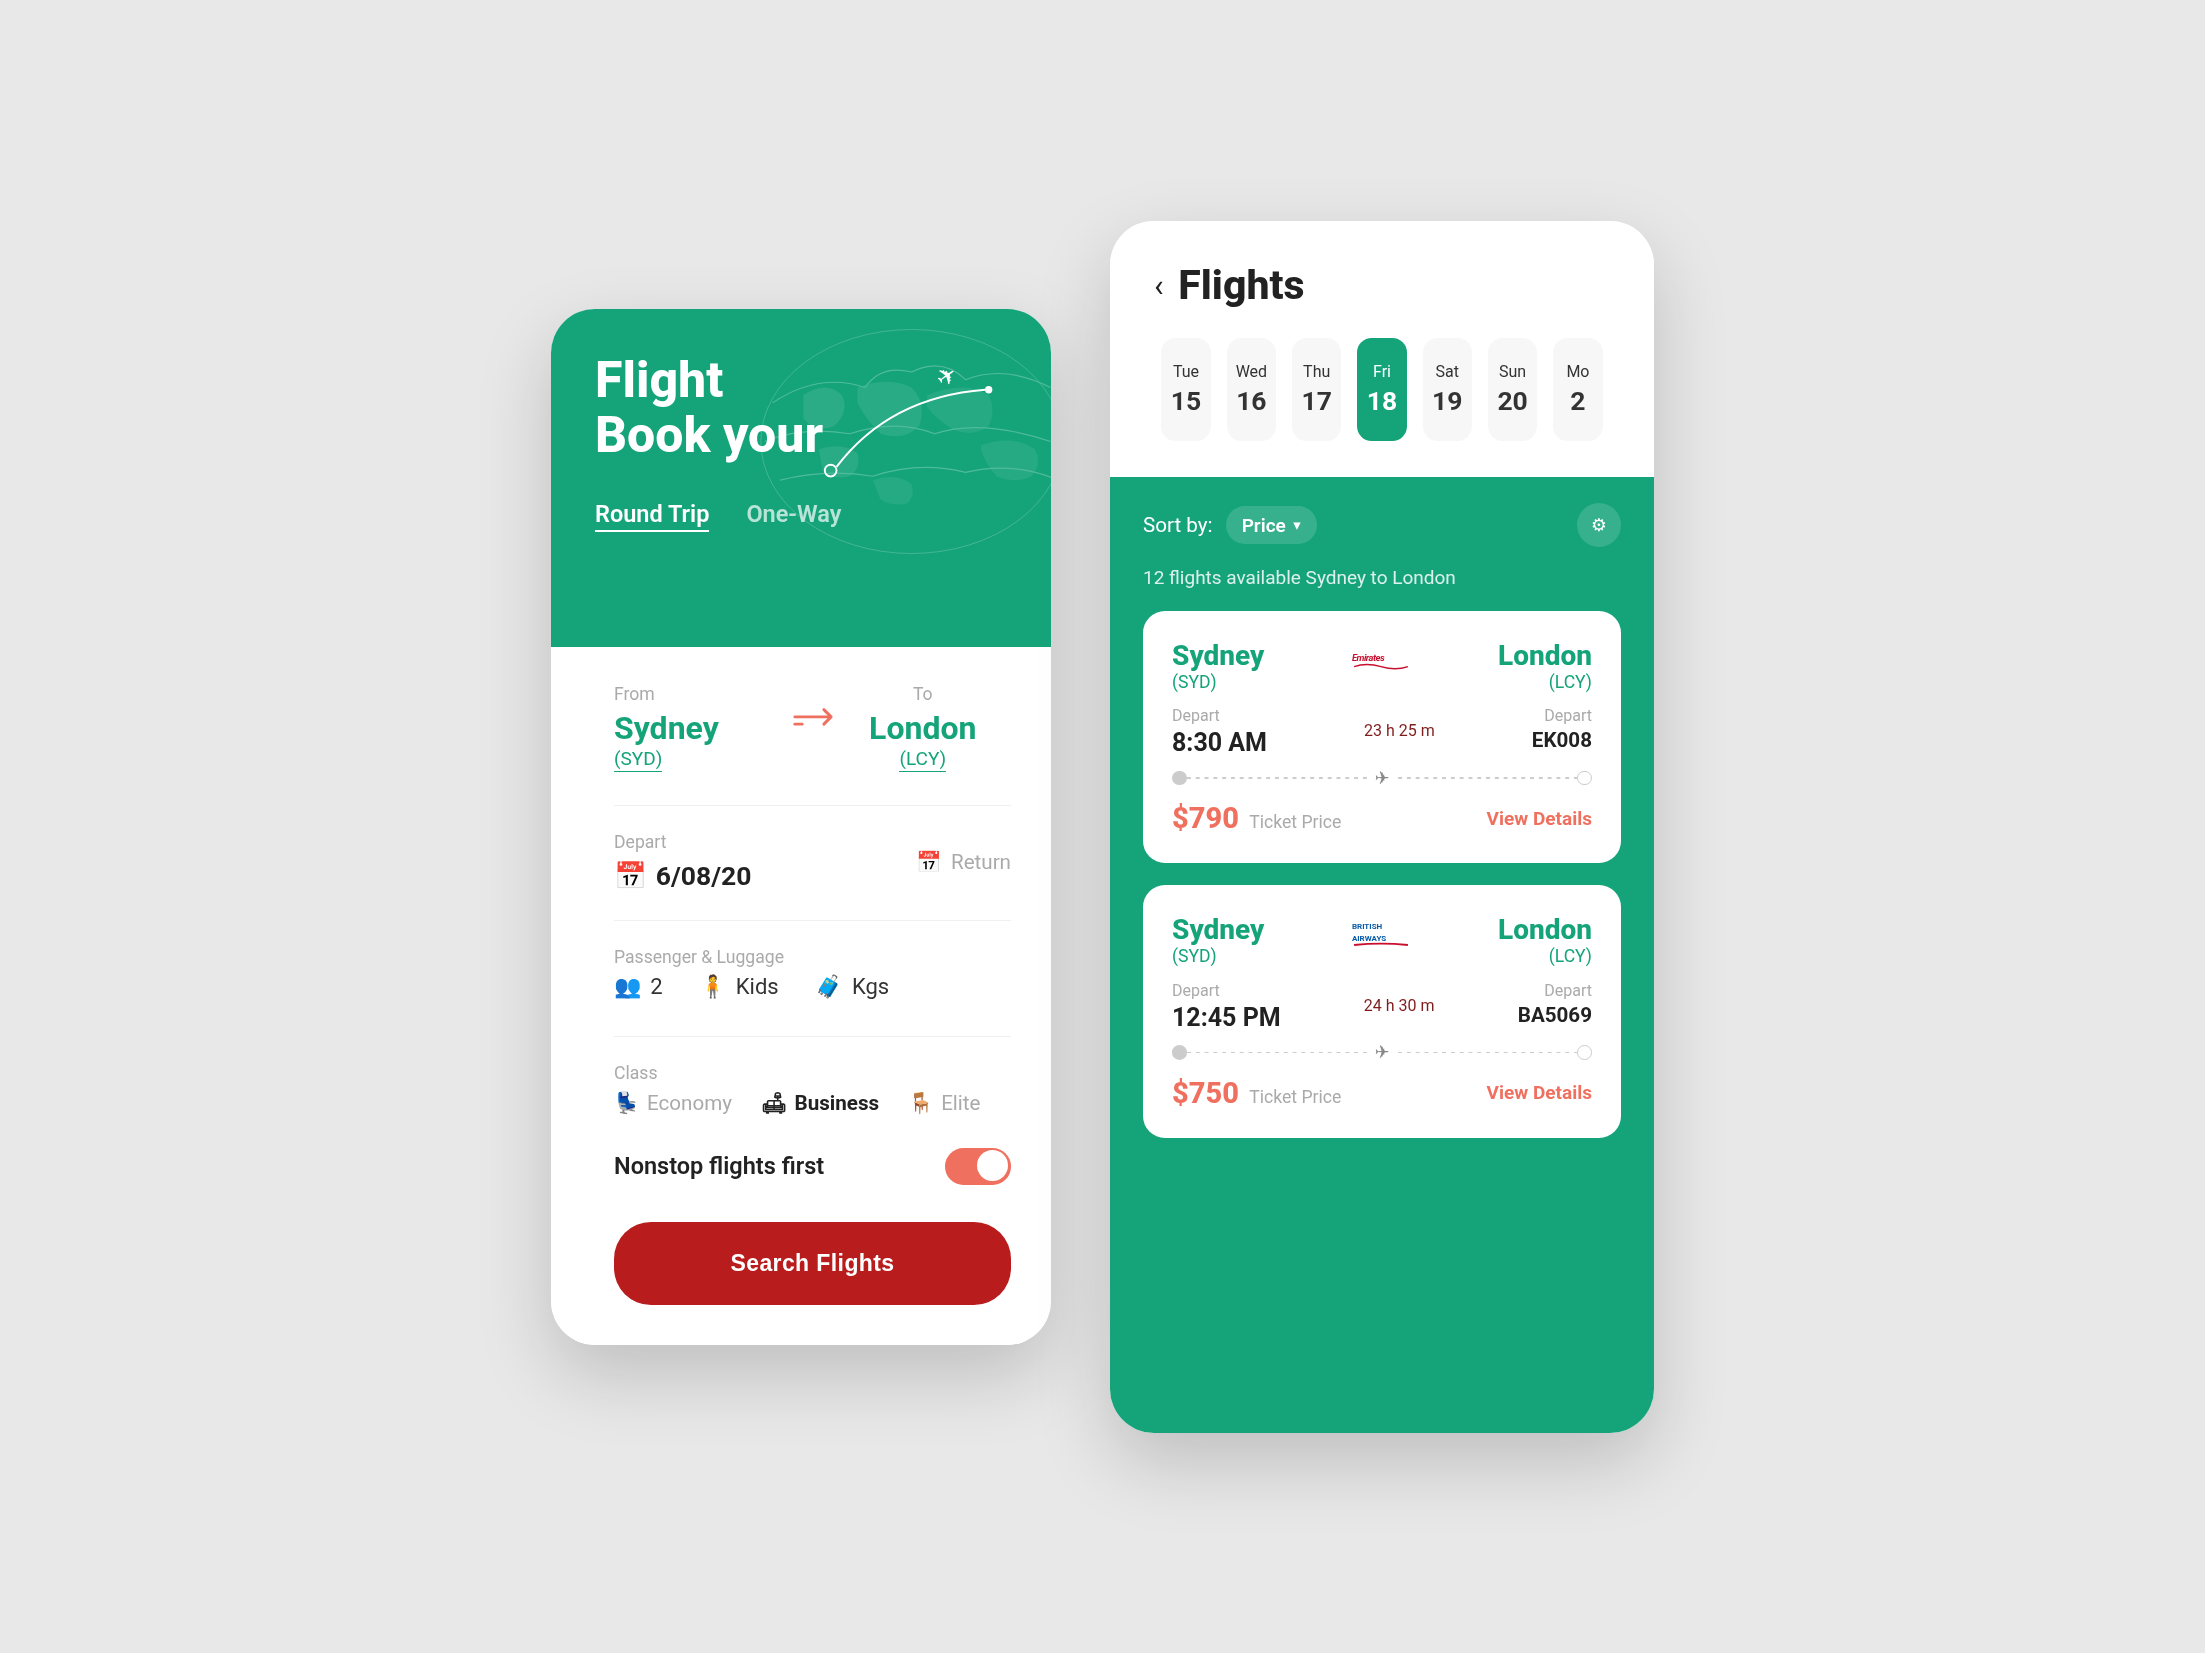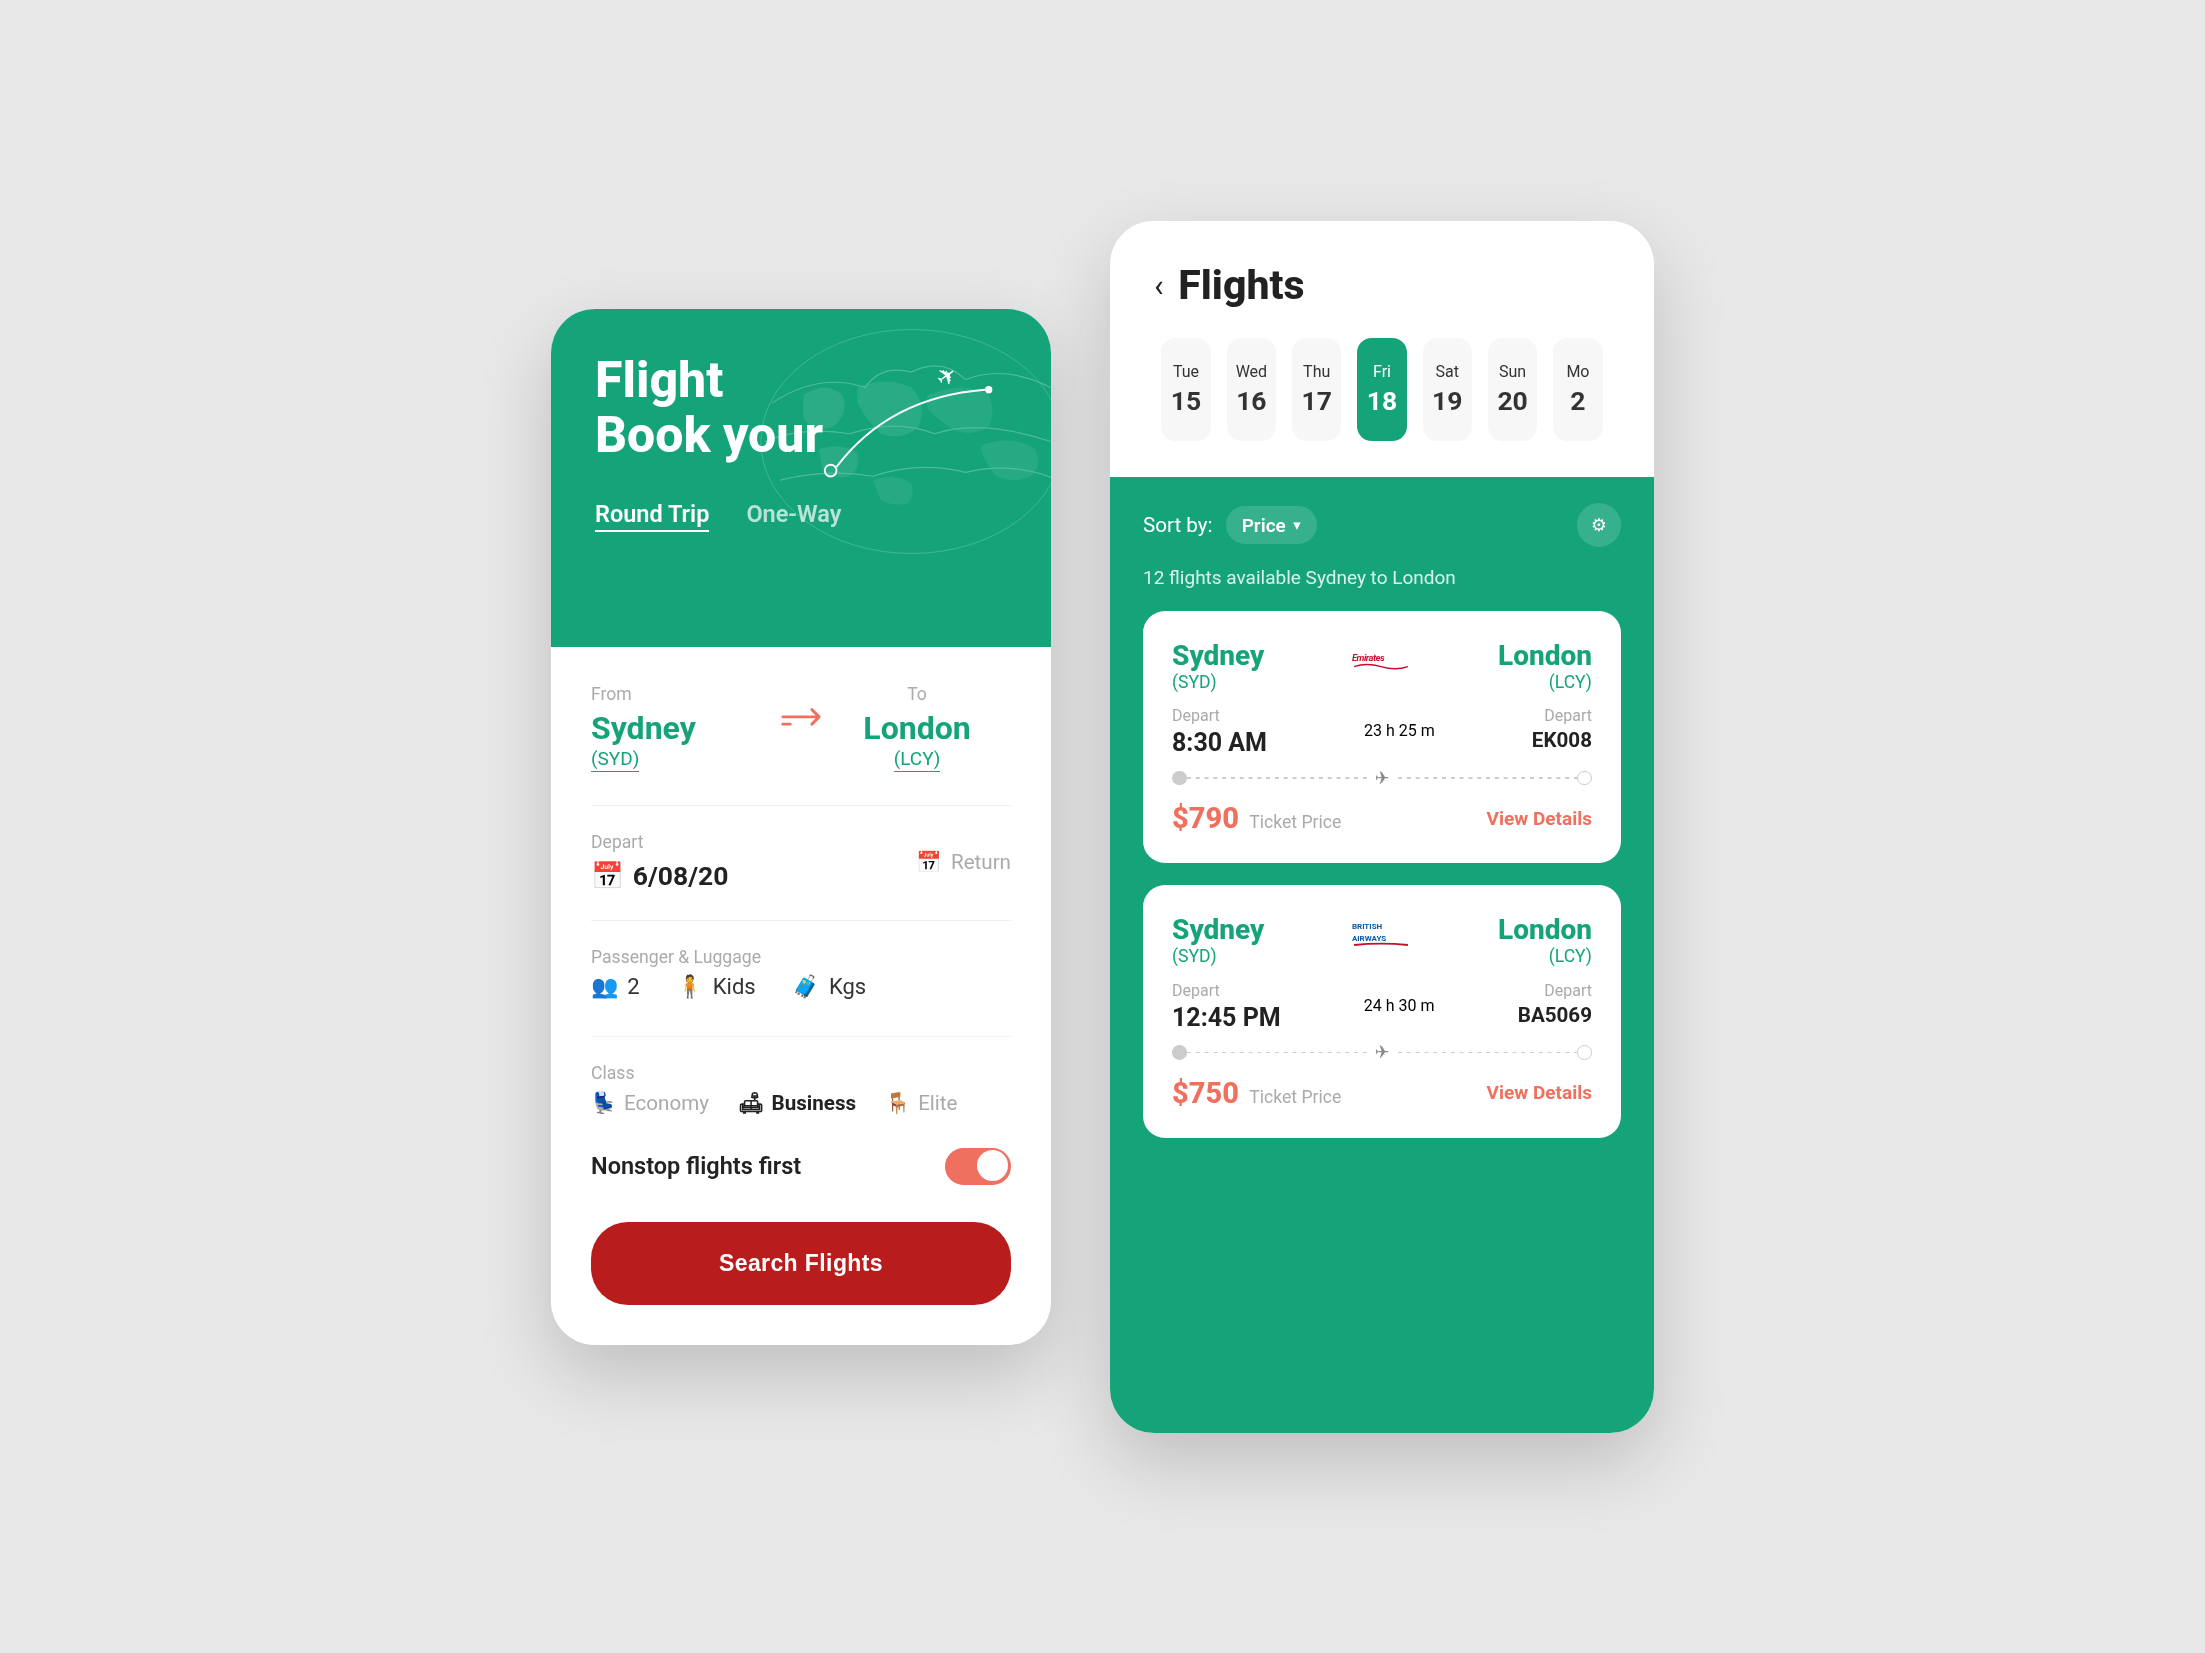--- a/index.html
+++ b/index.html
@@ -68,21 +68,21 @@
     }
     .trip-tab.active {
       border-bottom: 2.2px solid #fff;
     }
     .trip-tab.inactive {
       opacity: 0.7;
     }
 
     .phone-left .body-white {
       background: #fff;
-      padding: 37px 40px 40px 40px;
+      padding: 37px 40px 40px 63px;
       border-radius: 8px;
     }
 
     .from-to-row {
       display: flex;
       align-items: flex-start;
       justify-content: space-between;
       margin-bottom: 33px;
     }
     .from-to-section { flex: 1; }
@@ -380,21 +380,21 @@
       color: #aaa;
       margin-bottom: 2.9px;
     }
     .card-depart-time {
       font-size: 25px;
       font-weight: 700;
       color: #222;
     }
     .card-duration {
       font-size: 16px;
-      color: #000000;
+      color: #7f1d1d;
       text-align: left;
       padding-top: 14.7px;
     }
     .card-flight-num {
       font-size: 20.6px;
       font-weight: 700;
       color: #222;
       text-align: right;
     }
 

